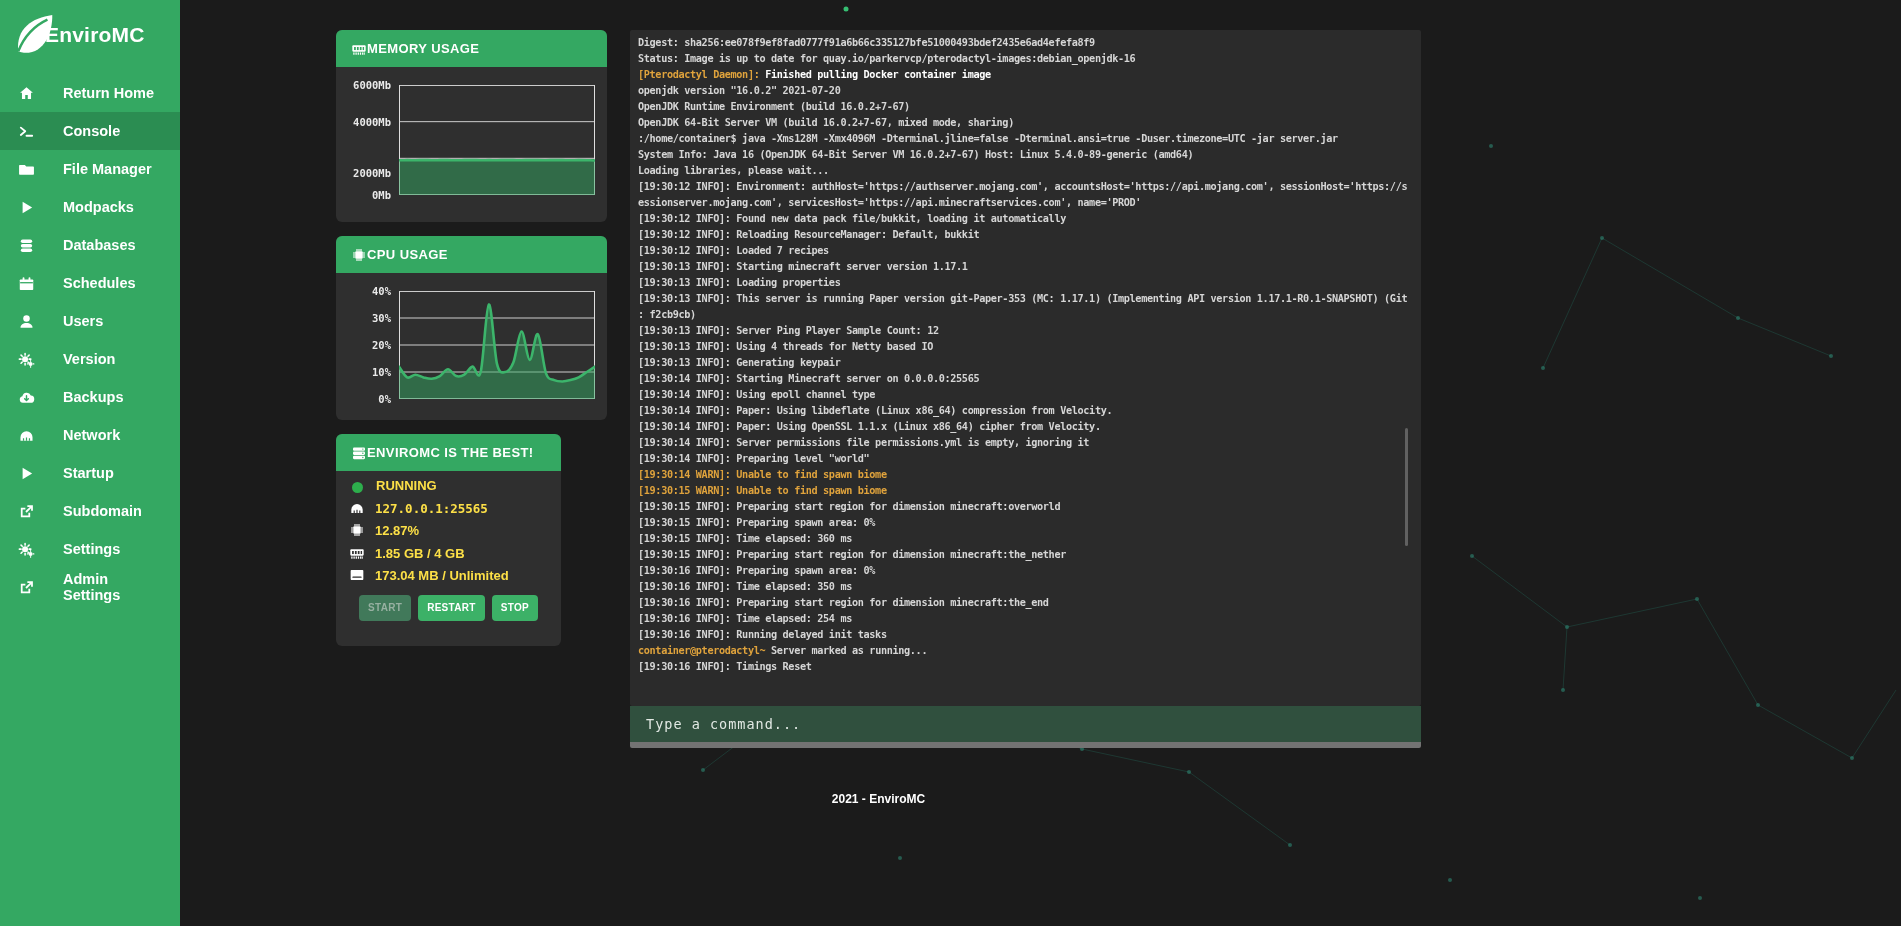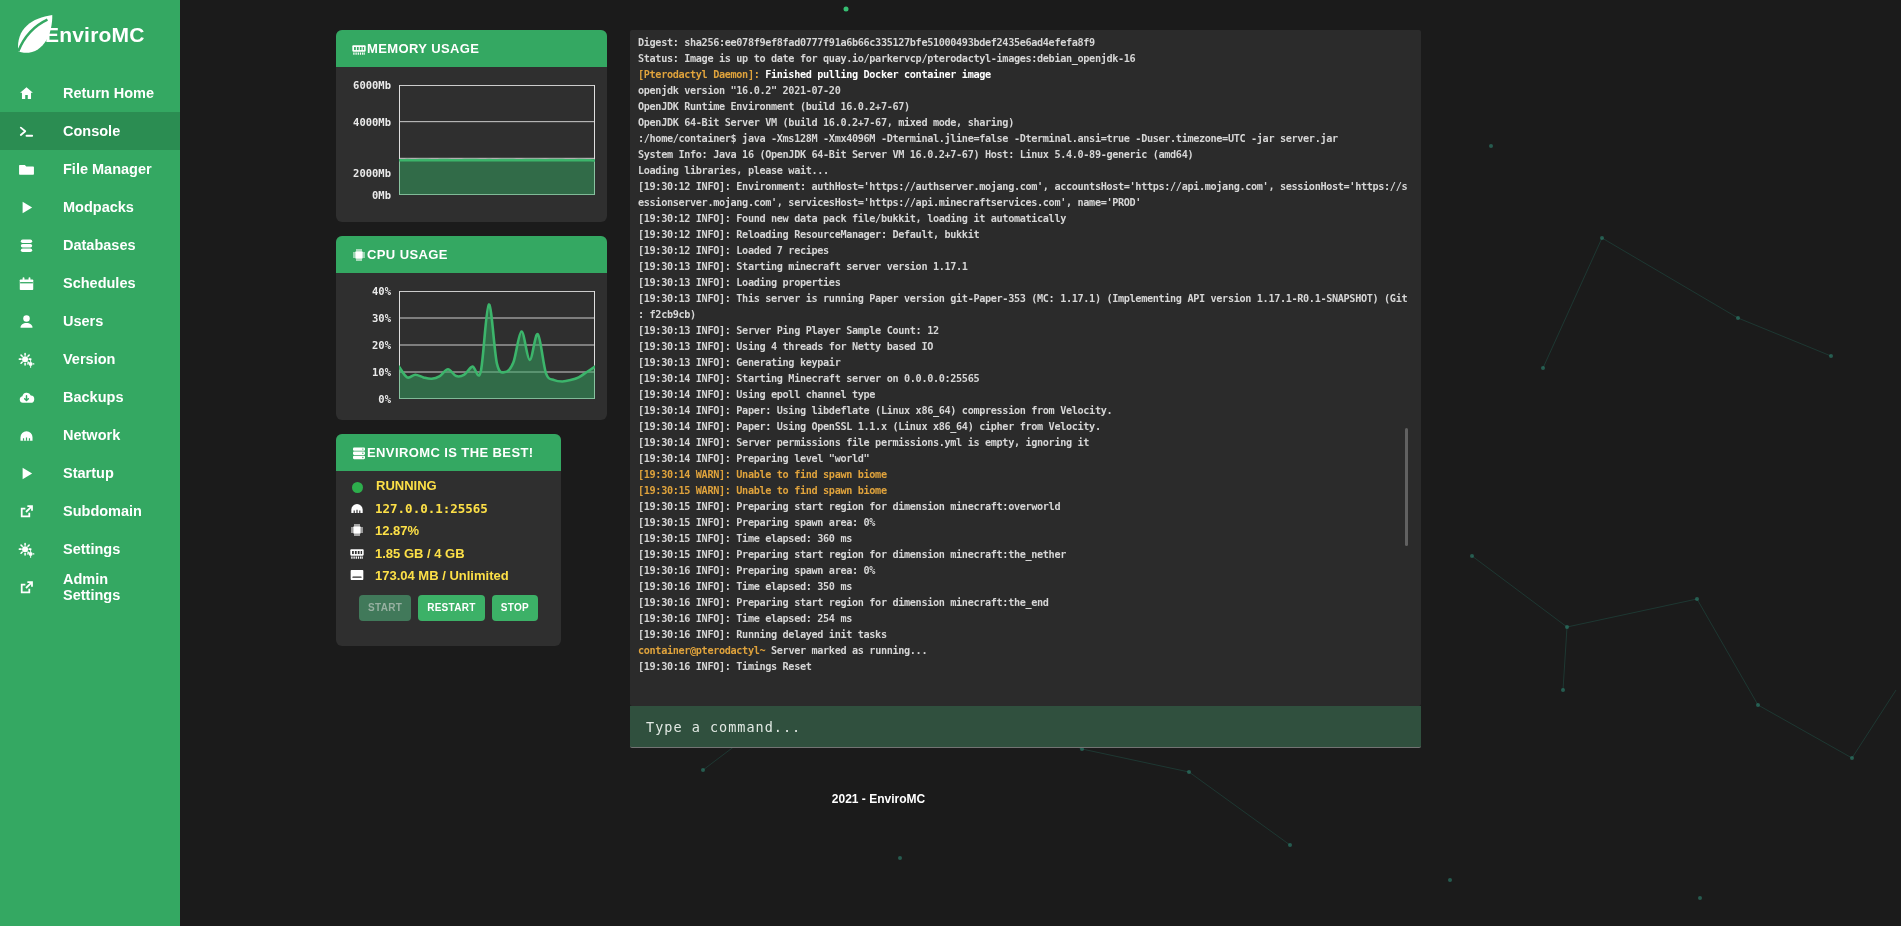--- a/index.html
+++ b/index.html
@@ -44,21 +44,21 @@
 
   
   #console{position:absolute;left:630px;top:30px;width:791px;height:676px;background:#2b2b2b;
            z-index:1;padding:5px 8px;overflow:hidden;border-radius:2px}
   .ln{white-space:pre;height:16px;line-height:16px;font-family:"DejaVu Sans Mono",monospace;
       font-weight:bold;font-size:10.2px;letter-spacing:-0.35px;color:#d6d6d6}
   .s-warn,.s-daemon{color:#e0a33c}
   .s-bold{color:#ffffff}
   #console-scroll{position:absolute;right:13px;top:398px;width:3px;height:118px;background:#616161;border-radius:2px}
   #console-input-wrap{position:absolute;left:630px;top:706px;width:791px;height:42px;background:#30503e;
-                      border-bottom:1px solid #737373;z-index:1;display:flex;align-items:center;border-radius:0 0 2px 2px}
+                      border-bottom:6px solid #737373;z-index:1;display:flex;align-items:center;border-radius:0 0 2px 2px}
   #console-input{background:transparent;border:none;outline:none;width:100%;height:100%;padding:0 16px;
                  font-family:"DejaVu Sans Mono",monospace;font-size:13.5px;letter-spacing:1px;color:#eee}
   #console-input::placeholder{color:#e2e9e4;opacity:1}
 
   footer{position:absolute;left:336px;top:792px;width:1085px;text-align:center;color:#fff;
          font-weight:bold;font-size:12px;z-index:1}
 </style>
 </head>
 <body>
 

